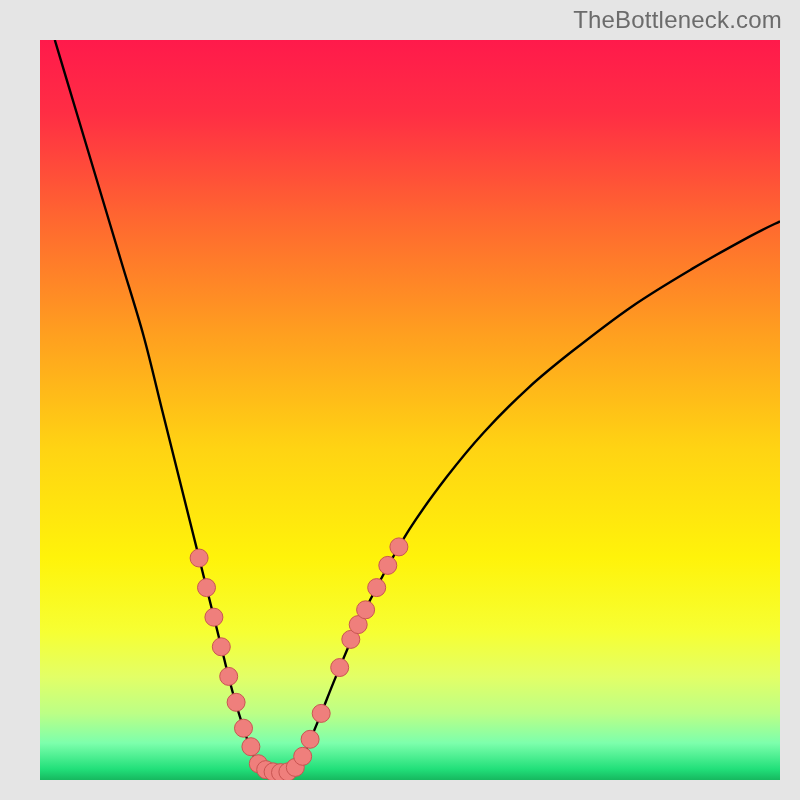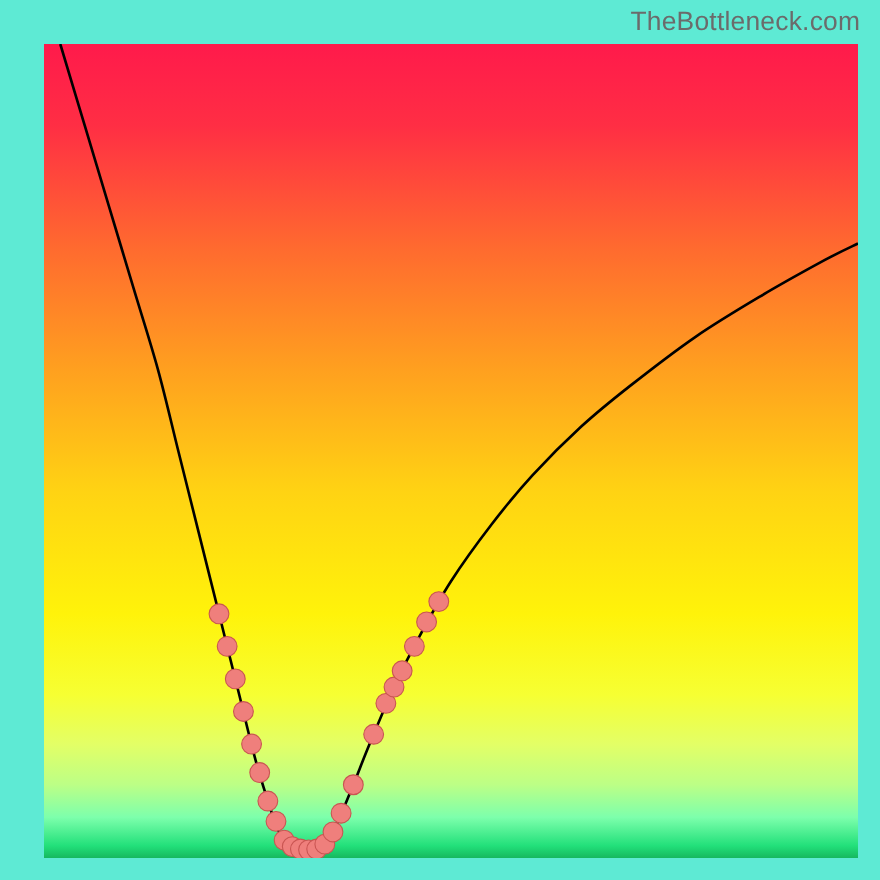--- a/index.html
+++ b/index.html
@@ -10,21 +10,21 @@
     background: #000;
     overflow: hidden;
     font-family: Arial, Helvetica, sans-serif;
   }
   .frame {
     position: absolute;
     left: 0;
     top: 0;
     width: 800px;
     height: 800px;
-    background: #5eead4;
+    background: #e5e5e5;
   }
   .plot-area {
     position: absolute;
     left: 40px;
     top: 40px;
     width: 740px;
     height: 740px;
     overflow: hidden;
   }
   .watermark {

